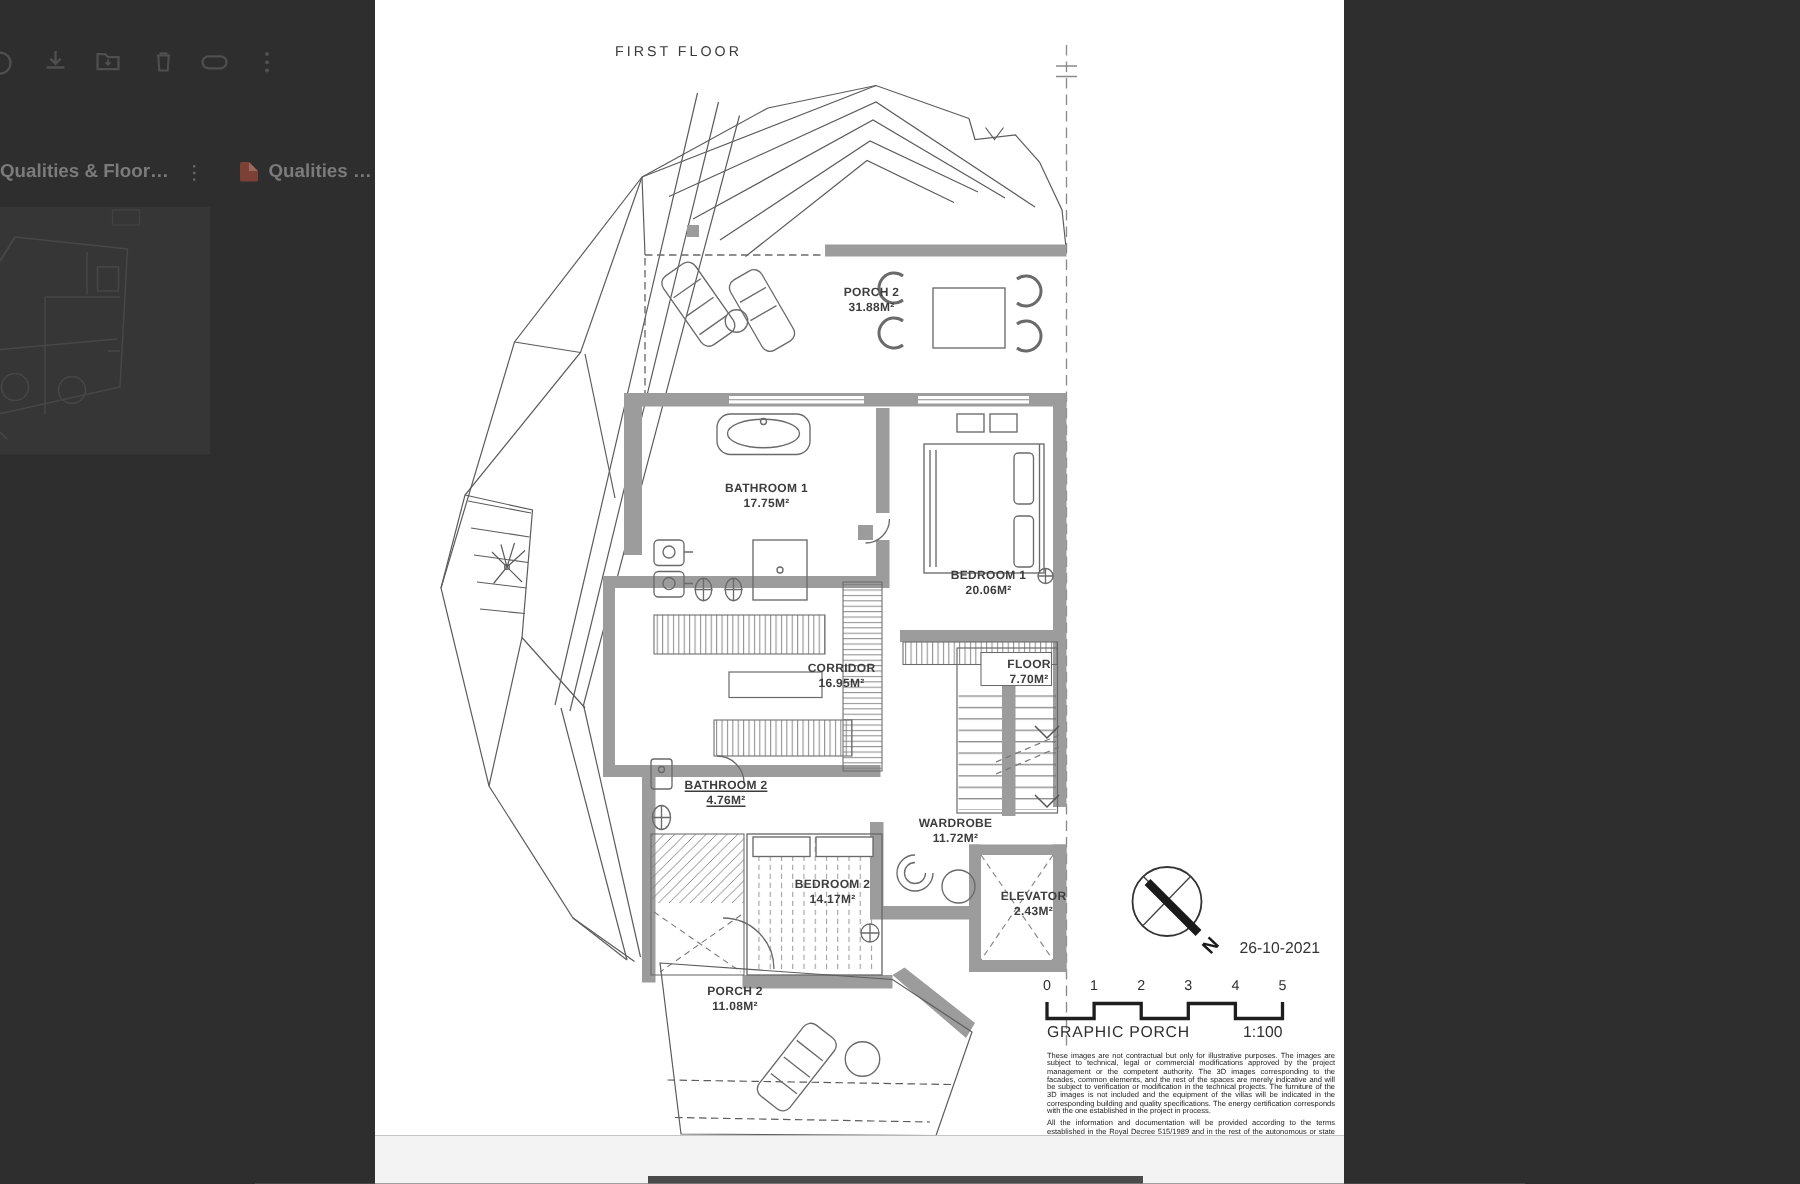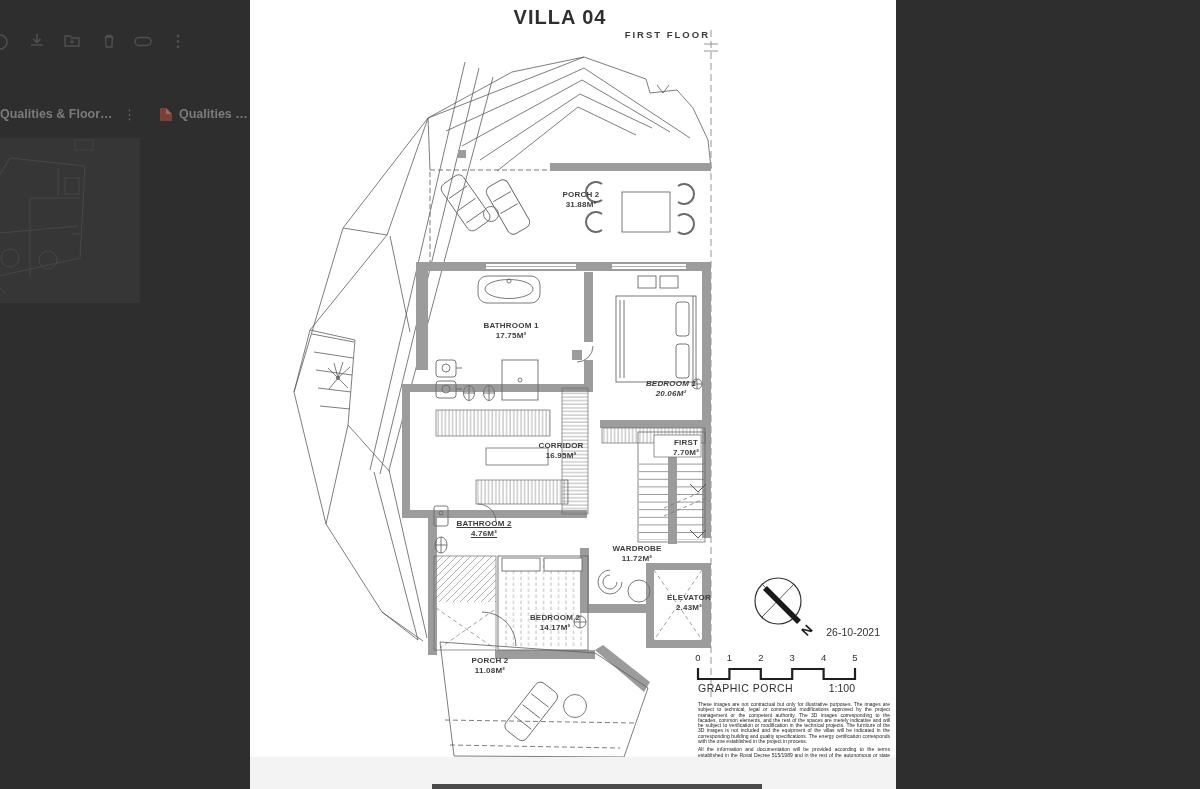--- a/index.html
+++ b/index.html
@@ -19,22 +19,22 @@
     position:relative;flex:0 0 auto;}
   .pdficon:after{content:"";position:absolute;right:0;top:0;border:3px solid #2e2e2e;
     border-left-color:#9b6a5d;border-bottom-color:#9b6a5d;}
   .thumb{position:absolute;background:#363636;overflow:hidden;}
 
   
   .page{position:absolute;left:250px;top:0;width:646px;height:757px;background:#ffffff;}
   .plan-svg{position:absolute;left:0;top:0;}
   .doc-title{position:absolute;left:160px;top:6px;width:300px;text-align:center;
     font-size:20px;font-weight:600;letter-spacing:1px;color:#2f2f2f;}
-  .doc-subtitle{position:absolute;left:160px;top:29px;width:300px;text-align:right;
-    font-size:9.5px;font-weight:700;letter-spacing:2px;color:#3a3a3a;}
+  .doc-subtitle{position:absolute;left:160px;top:29px;width:300px;text-align:left;
+    font-size:9.5px;font-weight:400;letter-spacing:2px;color:#3a3a3a;}
   .room-label{position:absolute;text-align:center;font-size:8px;line-height:9.5px;
     color:#3d3d3d;letter-spacing:.2px;white-space:nowrap;transform:translateX(-50%);font-weight:600;}
   .room-label span{display:block;padding-left:18px;}
   .doc-date{position:absolute;left:500px;top:626px;width:130px;text-align:right;
     font-size:10.5px;color:#333;}
   .scalebar{position:absolute;left:448px;top:652px;width:157px;height:46px;font-size:9.5px;color:#2f2f2f;}
   .tick{position:absolute;top:0;transform:translateX(-50%);}
   .scale-caption{position:absolute;top:30px;left:0;font-size:10.5px;letter-spacing:.5px;color:#2f2f2f;}
   .scale-ratio{position:absolute;top:30px;right:0;font-size:10.5px;color:#2f2f2f;}
   .disclaimer{position:absolute;left:448px;top:702px;width:192px;font-size:5px;
@@ -306,52 +306,51 @@
         <path d="M512,584 L544,617 M512,617 L544,584" stroke="#444" stroke-width="0.9" fill="none"></path>
         <path d="M515,588 L549,622" stroke="#1a1a1a" stroke-width="5.5"></path>
         <text x="554" y="638" transform="rotate(-47 554 634)" font-size="13" font-weight="bold" fill="#1a1a1a" font-family="Liberation Sans, sans-serif">N</text>
       </g>
 
       <g>
         <path d="M448,668 V679 H479.4 V669 H510.8 V679 H542.2 V669 H573.6 V679 H605 V668" fill="none" stroke="#1e1e1e" stroke-width="2.2"></path>
       </g>
     </svg>
 
-    <div class="doc-title">VILLA 04</div>
     <div class="doc-subtitle">FIRST FLOOR</div>
 
     <div class="room-label" style="left:322px;top:190px;">
       <span>PORCH 2</span>
         <span>31.88M²</span>
     </div>
     <div class="room-label" style="left:252px;top:321px;">
       <span>BATHROOM 1</span>
         <span>17.75M²</span>
     </div>
-    <div class="room-label" style="left:412px;top:379px;font-style:italic;">
+    <div class="room-label" style="left:400px;top:379px;">
       <span>BEDROOM 1</span>
         <span>20.06M²</span>
     </div>
     <div class="room-label" style="left:302px;top:441px;">
       <span>CORRIDOR</span>
         <span>16.95M²</span>
     </div>
     <div class="room-label" style="left:427px;top:438px;">
-      <span>FIRST</span>
+      <span>FLOOR</span>
         <span>7.70M²</span>
     </div>
     <div class="room-label" style="left:225px;top:519px;text-decoration:underline;">
       <span>BATHROOM 2</span>
         <span>4.76M²</span>
     </div>
     <div class="room-label" style="left:378px;top:544px;">
       <span>WARDROBE</span>
         <span>11.72M²</span>
     </div>
-    <div class="room-label" style="left:296px;top:613px;text-align:center;">
+    <div class="room-label" style="left:296px;top:585px;text-align:center;">
       <span>BEDROOM 2</span>
         <span>14.17M²</span>
     </div>
     <div class="room-label" style="left:430px;top:593px;">
       <span>ELEVATOR</span>
         <span>2.43M²</span>
     </div>
     <div class="room-label" style="left:231px;top:656px;">
       <span>PORCH 2</span>
         <span>11.08M²</span>

